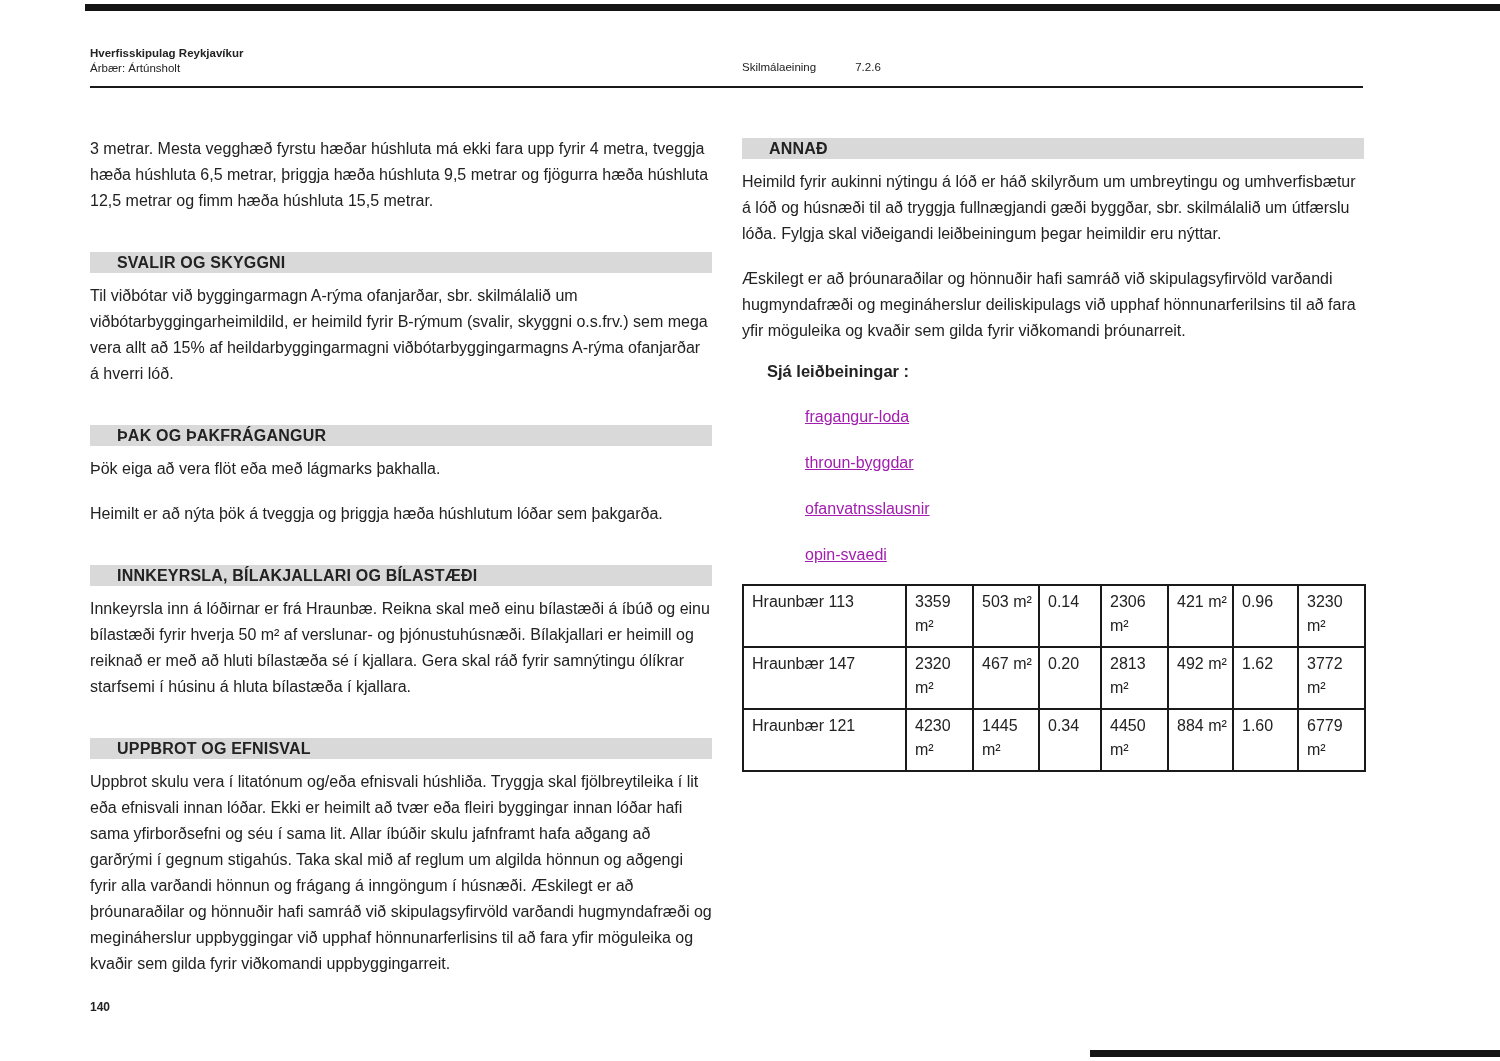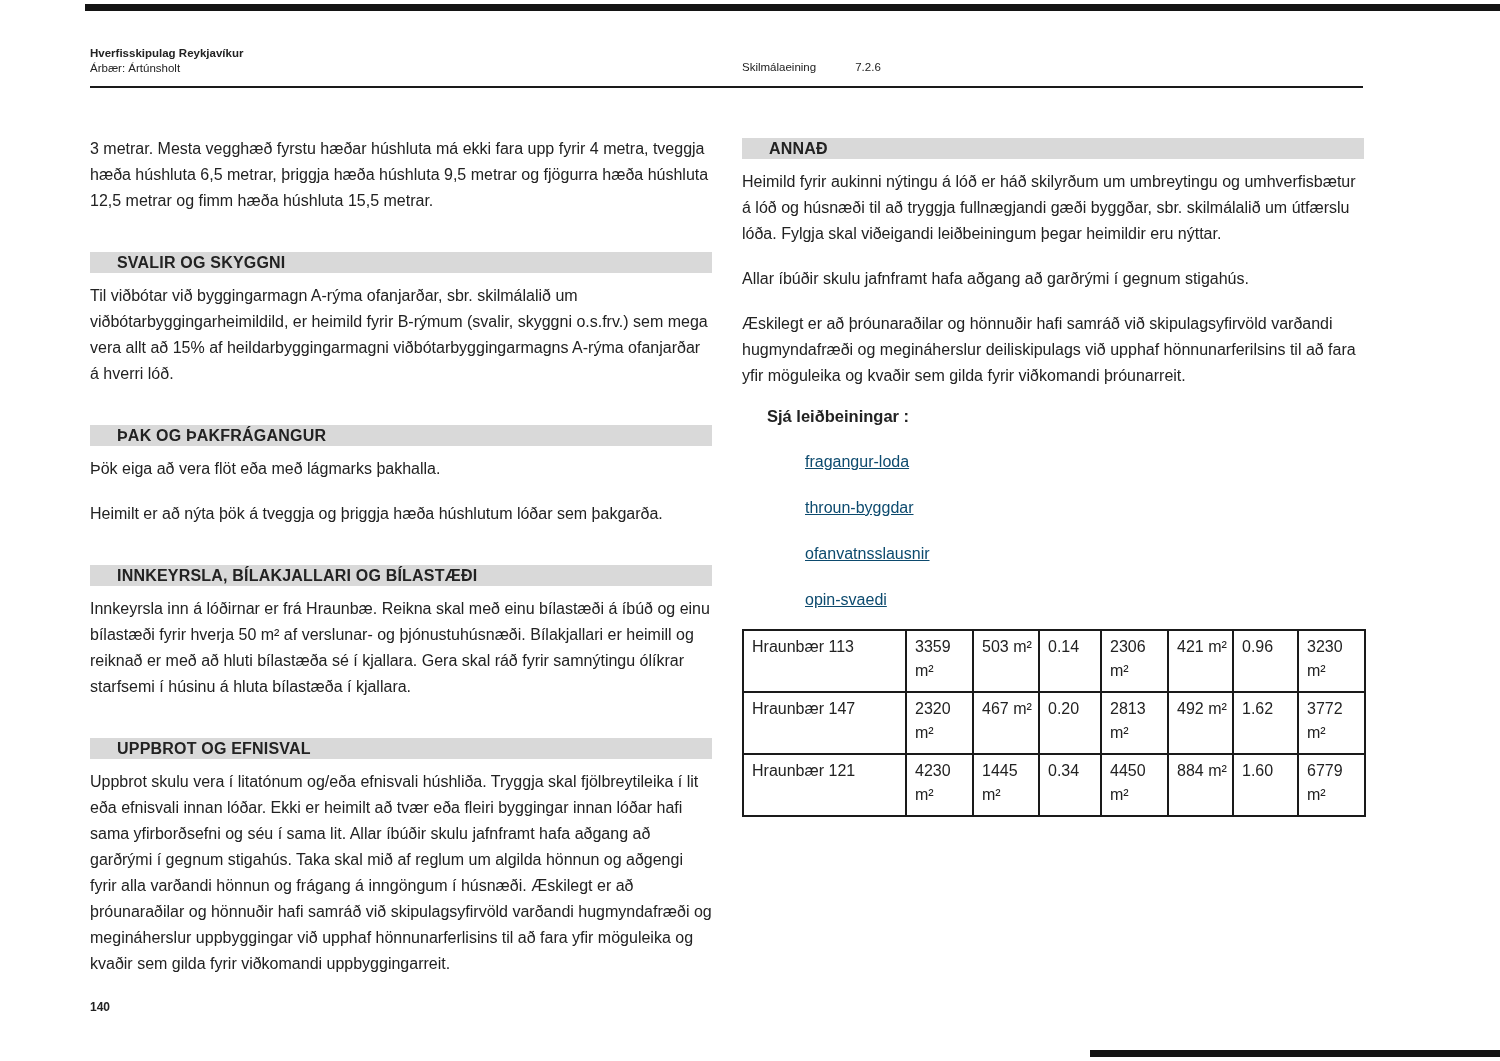--- a/index.html
+++ b/index.html
@@ -30,21 +30,21 @@
     padding:1px 6px 1px 27px; margin-top:38px; letter-spacing:0.2px;
   }
   .col-right .section-heading.first, .section-heading.first { margin-top:0; }
   p.para { margin:19px 0 0 0; }
   .section-heading + p.para { margin-top:10px; }
   p.para.intro { margin-top:0; }
 
   
   .links-title { font-weight:bold; font-size:16.5px; margin-top:14px; padding-left:25px; }
   .link-row { margin-top:20px; padding-left:63px; }
-  a.doc-link { color:#0c4a6e; text-decoration:underline; cursor:pointer; }
+  a.doc-link { color:#a21caf; text-decoration:underline; cursor:pointer; }
 
   
   table.area-table { border-collapse:collapse; table-layout:fixed; width:622px; margin-top:16px; }
   table.area-table td {
     border:2px solid #1a1a1a; vertical-align:top;
     padding:4px 4px 8px 8px; font-size:16px; line-height:24px;
     overflow:hidden; word-wrap:break-word;
   }
 
   .page-number { position:absolute; left:90px; top:1000px; font-size:12px; font-weight:bold;text-align:center; }
@@ -80,21 +80,20 @@
     <div class="section-heading">INNKEYRSLA, BÍLAKJALLARI OG BÍLASTÆÐI</div>
     <p class="para">Innkeyrsla inn á lóðirnar er frá Hraunbæ. Reikna skal með einu bílastæði á íbúð og einu bílastæði fyrir hverja 50 m² af verslunar- og þjónustuhúsnæði. Bílakjallari er heimill og reiknað er með að hluti bílastæða sé í kjallara. Gera skal ráð fyrir samnýtingu ólíkrar starfsemi í húsinu  á hluta bílastæða í kjallara.</p>
 
     <div class="section-heading">UPPBROT OG EFNISVAL</div>
     <p class="para">Uppbrot skulu vera í litatónum og/eða efnisvali húshliða. Tryggja skal fjölbreytileika í lit eða efnisvali innan lóðar. Ekki er heimilt að tvær eða fleiri byggingar innan lóðar hafi sama yfirborðsefni og séu í sama lit. Allar íbúðir skulu jafnframt hafa aðgang að garðrými í gegnum stigahús. Taka skal mið af reglum um algilda hönnun og aðgengi fyrir alla varðandi hönnun og frágang á inngöngum í húsnæði. Æskilegt er að þróunaraðilar og hönnuðir hafi samráð við skipulagsyfirvöld varðandi hugmyndafræði og megináherslur uppbyggingar við upphaf hönnunarferlisins til að fara yfir möguleika og kvaðir sem gilda fyrir viðkomandi uppbyggingarreit.</p>
   </div>
 
   <div class="col-right">
     <div class="section-heading first">ANNAÐ</div>
     <p class="para">Heimild fyrir aukinni nýtingu á lóð er háð skilyrðum um umbreytingu og umhverfisbætur á lóð og húsnæði til að tryggja fullnægjandi gæði byggðar, sbr. skilmálalið um útfærslu lóða. Fylgja skal viðeigandi leiðbeiningum þegar heimildir eru nýttar.</p>
-    <p class="para">Allar íbúðir skulu jafnframt hafa aðgang að garðrými í gegnum stigahús.</p>
     <p class="para">Æskilegt er að þróunaraðilar og hönnuðir hafi samráð við skipulagsyfirvöld varðandi hugmyndafræði og megináherslur deiliskipulags við upphaf hönnunarferilsins til að fara yfir möguleika og kvaðir sem gilda fyrir viðkomandi þróunarreit.</p>
 
     <div class="links-title">Sjá leiðbeiningar :</div>
     <div class="link-row">
       <a class="doc-link">fragangur-loda</a>
     </div>
     <div class="link-row">
       <a class="doc-link">throun-byggdar</a>
     </div>
     <div class="link-row">

